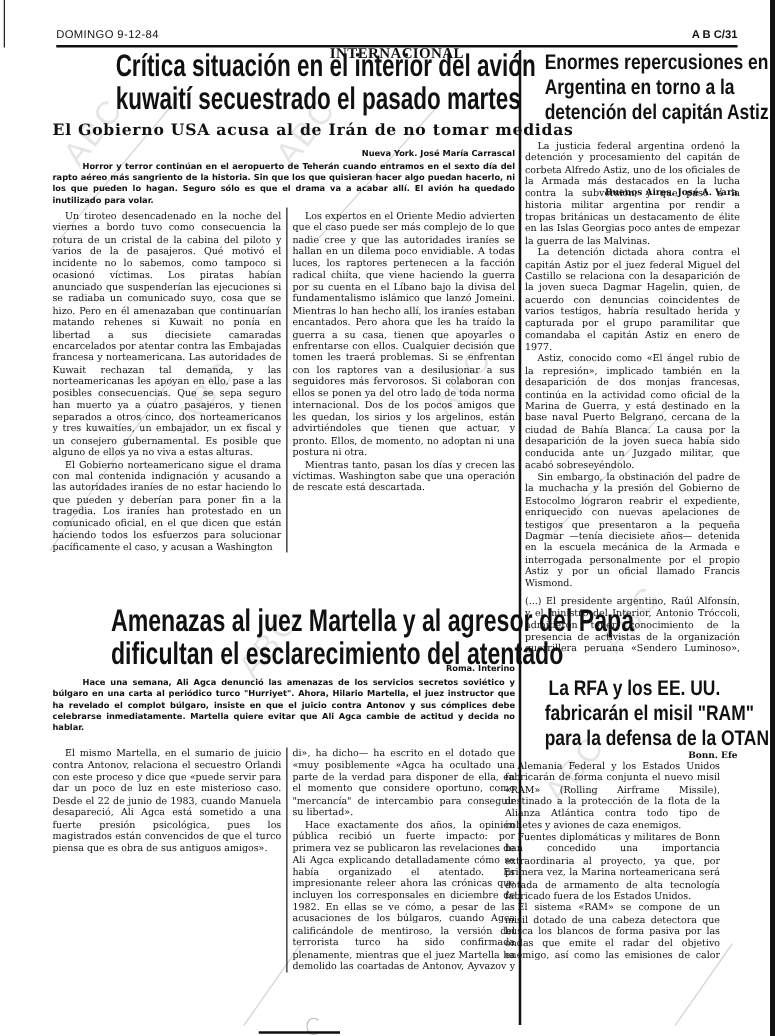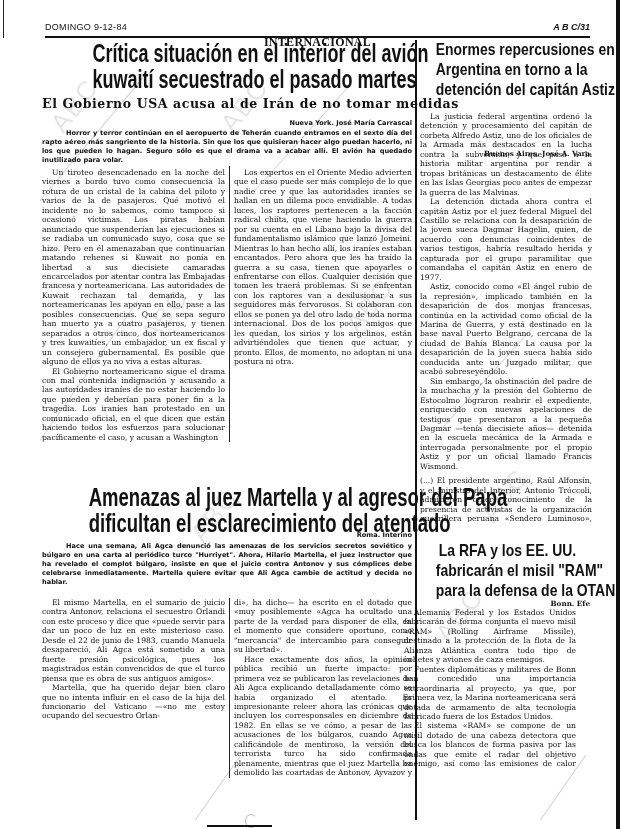--- a/index.html
+++ b/index.html
@@ -3,21 +3,21 @@
 <meta charset="utf-8">
 <style>
   html, body { margin:0; padding:0; background:#fff; }
   body { width:620px; height:829px; position:relative; overflow:hidden; color:#111; font-family:"DejaVu Serif", serif; }
   .page { position:absolute; left:0; top:0; width:620px; height:829px; }
   .edge-l { position:absolute; left:3px; top:0; width:1px; height:38px; background:#222; }
   .edge-r { position:absolute; right:0; top:0; width:4px; height:829px; background:#111; }
   .header { position:absolute; left:45px; top:19px; width:545px; height:16px; }
   .header .date { position:absolute; left:0; top:3px; font-family:"Liberation Sans",sans-serif; font-size:9px; letter-spacing:0.3px; }
   .header .section { position:absolute; left:0; right:0; top:1px; text-align:center; font-family:"Liberation Serif",serif; font-weight:bold; font-size:12px; letter-spacing:0.3px;margin-top:15px; }
-  .header .pageno { position:absolute; right:0; top:3px; font-family:"Liberation Sans",sans-serif; font-weight:bold; font-size:9px;font-style:italic; }
+  .header .pageno { position:absolute; right:0; top:3px; font-family:"Liberation Sans",sans-serif; font-weight:bold; font-size:9px; }
   .rule { position:absolute; left:45px; top:36px; width:545px; height:2px; background:#111; }
   .vrule { position:absolute; width:1px; background:#222; }
   .hl { position:absolute; font-family:"Liberation Sans Narrow","Liberation Sans",sans-serif; font-weight:bold; text-align:center; line-height:1.05; transform-origin:center top; }
   .hl-main1 { left:40px; width:375px; top:40px; font-size:25px; transform:scaleX(0.72); }
   .hl-main1 .ln { display:block; white-space:nowrap; }
   .sub1 { position:absolute; left:42px; width:372px; top:96px; font-family:"DejaVu Serif",serif; font-weight:bold; font-size:12.5px; text-align:center; white-space:nowrap; letter-spacing:0.6px; }
   .byline { position:absolute; font-family:"DejaVu Sans",sans-serif; font-weight:bold; font-size:6.6px; text-align:right; }
   .lede { position:absolute; font-family:"DejaVu Sans",sans-serif; font-weight:bold; font-size:6.6px; line-height:9px; text-align:justify; text-indent:24px; }
   .col { position:absolute; font-family:"DejaVu Serif",serif; font-size:7.6px; line-height:9.45px; text-align:justify; }
   .col p { margin:0; text-indent:10px; }
@@ -70,32 +70,32 @@
   <div class="sub1">El Gobierno USA acusa al de Irán de no tomar medidas</div>
   <div class="byline" style="left:200px;width:212px;top:119px;">Nueva York. José María Carrascal</div>
   <div class="lede" style="left:42px;width:370px;top:129px;">Horror y terror continúan en el aeropuerto de Teherán cuando entramos en el sexto día del rapto aéreo más sangriento de la historia. Sin que los que quisieran hacer algo puedan hacerlo, ni los que pueden lo hagan. Seguro sólo es que el drama va a acabar allí. El avión ha quedado inutilizado para volar.</div>
 
   <div class="col" style="left:42px;width:183px;top:168px;height:276px;overflow:hidden;">
     <p>Un tiroteo desencadenado en la noche del viernes a bordo tuvo como consecuencia la rotura de un cristal de la cabina del piloto y varios de la de pasajeros. Qué motivó el incidente no lo sabemos, como tampoco si ocasionó víctimas. Los piratas habían anunciado que suspenderían las ejecuciones si se radiaba un comunicado suyo, cosa que se hizo. Pero en él amenazaban que continuarían matando rehenes si Kuwait no ponía en libertad a sus diecisiete camaradas encarcelados por atentar contra las Embajadas francesa y norteamericana. Las autoridades de Kuwait rechazan tal demanda, y las norteamericanas les apoyan en ello, pase a las posibles consecuencias. Que se sepa seguro han muerto ya a cuatro pasajeros, y tienen separados a otros cinco, dos norteamericanos y tres kuwaitíes, un embajador, un ex fiscal y un consejero gubernamental. Es posible que alguno de ellos ya no viva a estas alturas.</p>
     <p>El Gobierno norteamericano sigue el drama con mal contenida indignación y acusando a las autoridades iraníes de no estar haciendo lo que pueden y deberían para poner fin a la tragedia. Los iraníes han protestado en un comunicado oficial, en el que dicen que están haciendo todos los esfuerzos para solucionar pacíficamente el caso, y acusan a Washington</p>
   </div>
   <div class="col" style="left:234px;width:178px;top:168px;height:276px;overflow:hidden;">
     <p>Los expertos en el Oriente Medio advierten que el caso puede ser más complejo de lo que nadie cree y que las autoridades iraníes se hallan en un dilema poco envidiable. A todas luces, los raptores pertenecen a la facción radical chiíta, que viene haciendo la guerra por su cuenta en el Líbano bajo la divisa del fundamentalismo islámico que lanzó Jomeini. Mientras lo han hecho allí, los iraníes estaban encantados. Pero ahora que les ha traído la guerra a su casa, tienen que apoyarles o enfrentarse con ellos. Cualquier decisión que tomen les traerá problemas. Si se enfrentan con los raptores van a desilusionar a sus seguidores más fervorosos. Si colaboran con ellos se ponen ya del otro lado de toda norma internacional. Dos de los pocos amigos que les quedan, los sirios y los argelinos, están advirtiéndoles que tienen que actuar, y pronto. Ellos, de momento, no adoptan ni una postura ni otra.</p>
+    <p>Mientras tanto, pasan los días y crecen las víctimas. Washington sabe que una operación de rescate está descartada.</p>
   </div>
 
   <div class="hl hl-main2">
     <span class="ln">Amenazas al juez Martella y al agresor del Papa</span>
     <span class="ln">dificultan el esclarecimiento del atentado</span>
   </div>
   <div class="byline" style="left:200px;width:212px;top:531px;">Roma. Interino</div>
   <div class="lede" style="left:42px;width:370px;top:542px;">Hace una semana, Ali Agca denunció las amenazas de los servicios secretos soviético y búlgaro en una carta al periódico turco "Hurriyet". Ahora, Hilario Martella, el juez instructor que ha revelado el complot búlgaro, insiste en que el juicio contra Antonov y sus cómplices debe celebrarse inmediatamente. Martella quiere evitar que Ali Agca cambie de actitud y decida no hablar.</div>
 
   <div class="col" style="left:42px;width:183px;top:598px;height:180px;overflow:hidden;">
     <p>El mismo Martella, en el sumario de juicio contra Antonov, relaciona el secuestro Orlandi con este proceso y dice que «puede servir para dar un poco de luz en este misterioso caso. Desde el 22 de junio de 1983, cuando Manuela desapareció, Ali Agca está sometido a una fuerte presión psicológica, pues los magistrados están convencidos de que el turco piensa que es obra de sus antiguos amigos».</p>
-    <p>Martella, que ha querido dejar bien claro que no intenta influir en el caso de la hija del funcionario del Vaticano —«no me estoy ocupando del secuestro Orlan-</p>
   </div>
   <div class="col" style="left:234px;width:178px;top:598px;height:180px;overflow:hidden;">
     <p style="text-indent:0">di», ha dicho— ha escrito en el dotado que «muy posiblemente «Agca ha ocultado una parte de la verdad para disponer de ella, en el momento que considere oportuno, como "mercancía" de intercambio para conseguir su libertad».</p>
     <p>Hace exactamente dos años, la opinión pública recibió un fuerte impacto: por primera vez se publicaron las revelaciones de Ali Agca explicando detalladamente cómo se había organizado el atentado. Es impresionante releer ahora las crónicas que incluyen los corresponsales en diciembre de 1982. En ellas se ve cómo, a pesar de las acusaciones de los búlgaros, cuando Agca calificándole de mentiroso, la versión del terrorista turco ha sido confirmada plenamente, mientras que el juez Martella ha demolido las coartadas de Antonov, Ayvazov y Vassilev.</p>
   </div>
 
   <div class="hl hl-side1">
     <span class="ln">Enormes repercusiones en</span>
     <span class="ln">Argentina en torno a la</span>
     <span class="ln">detención del capitán Astiz</span>

